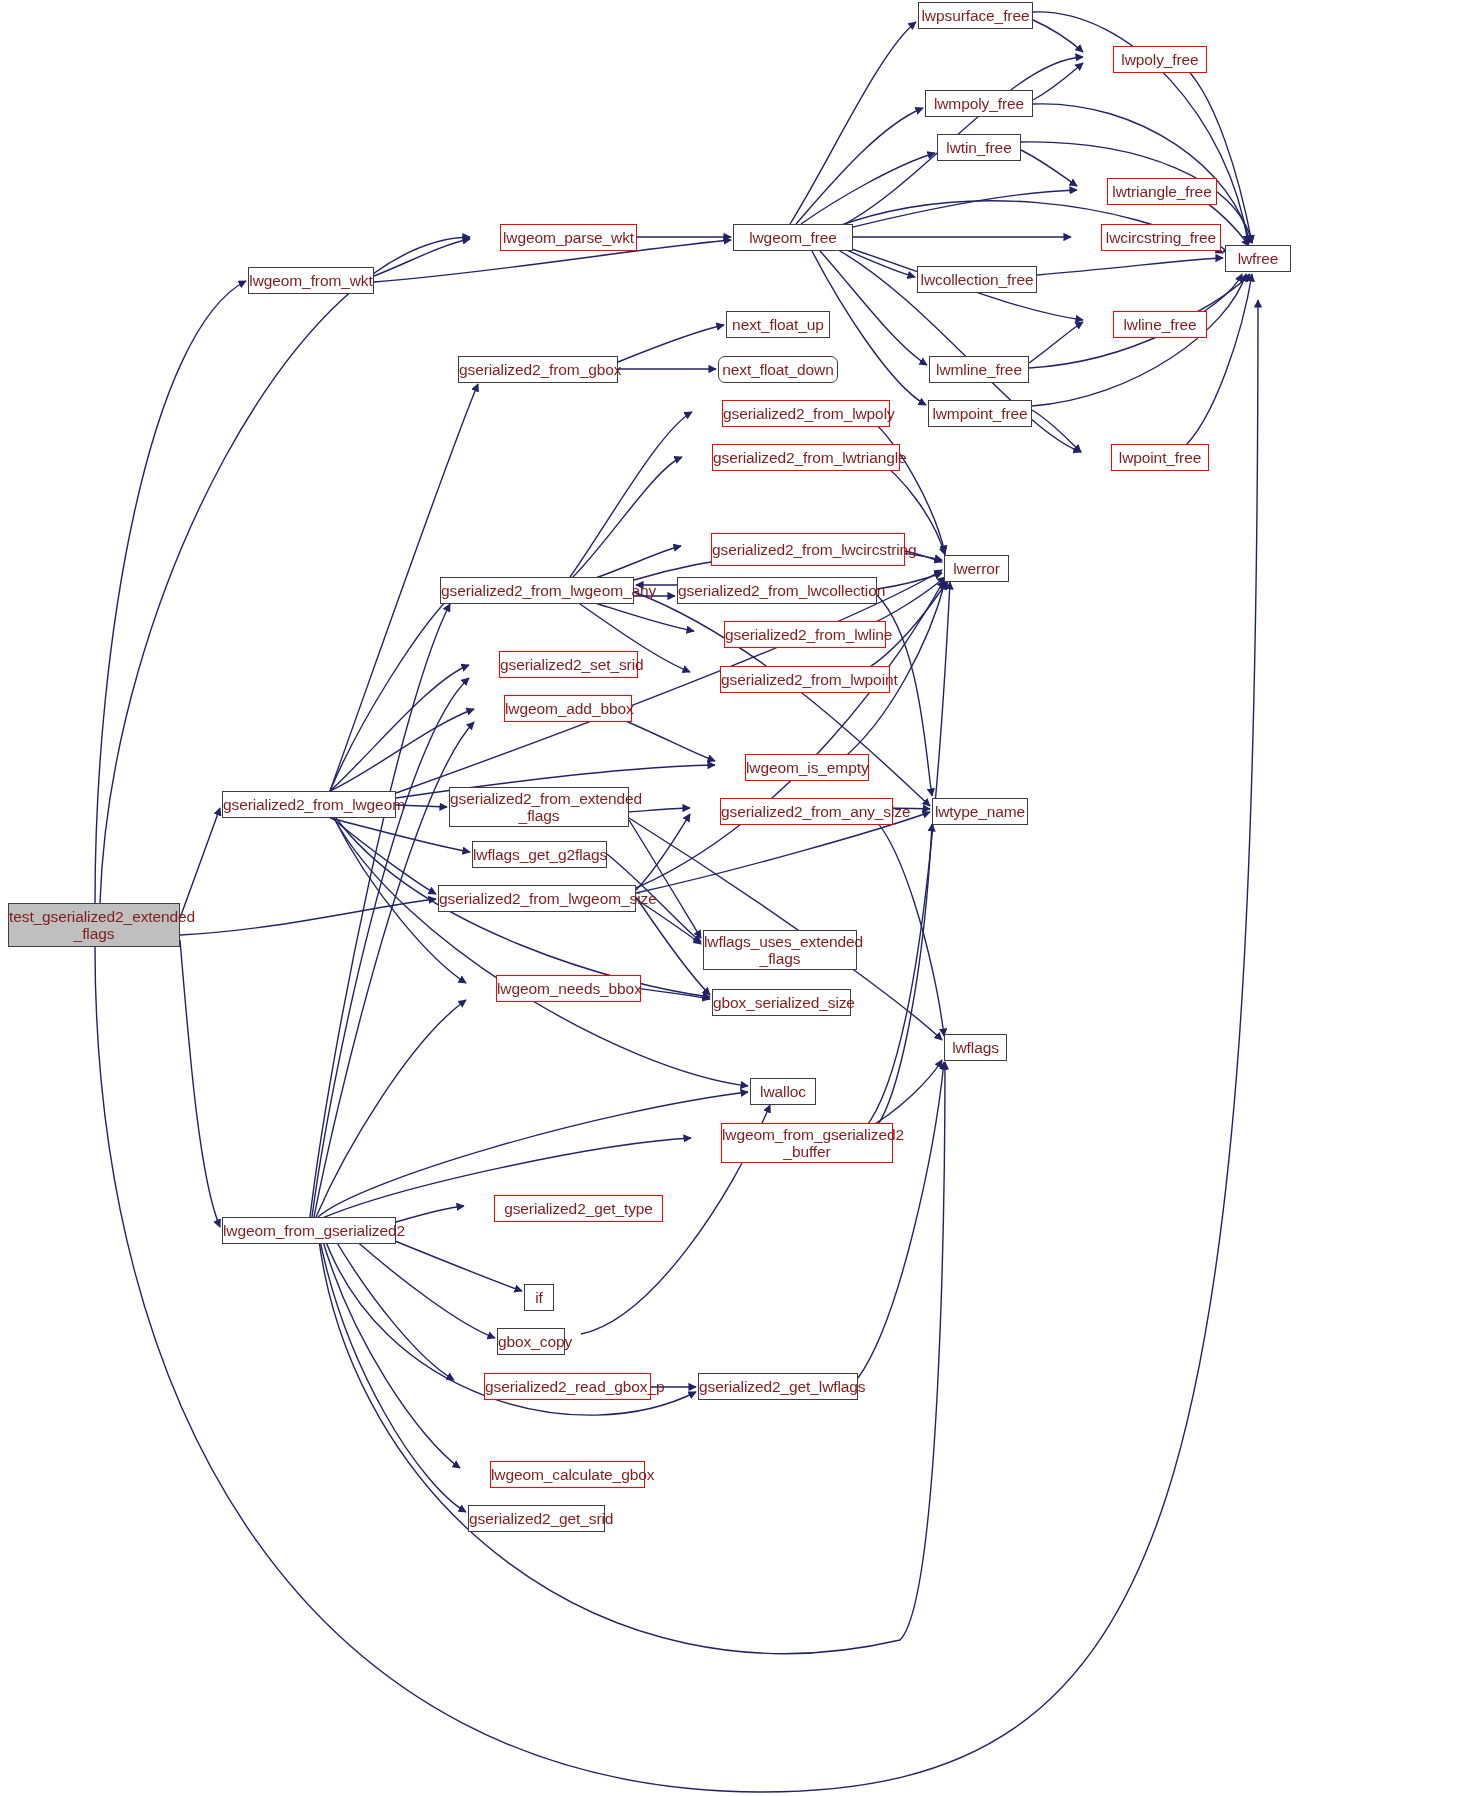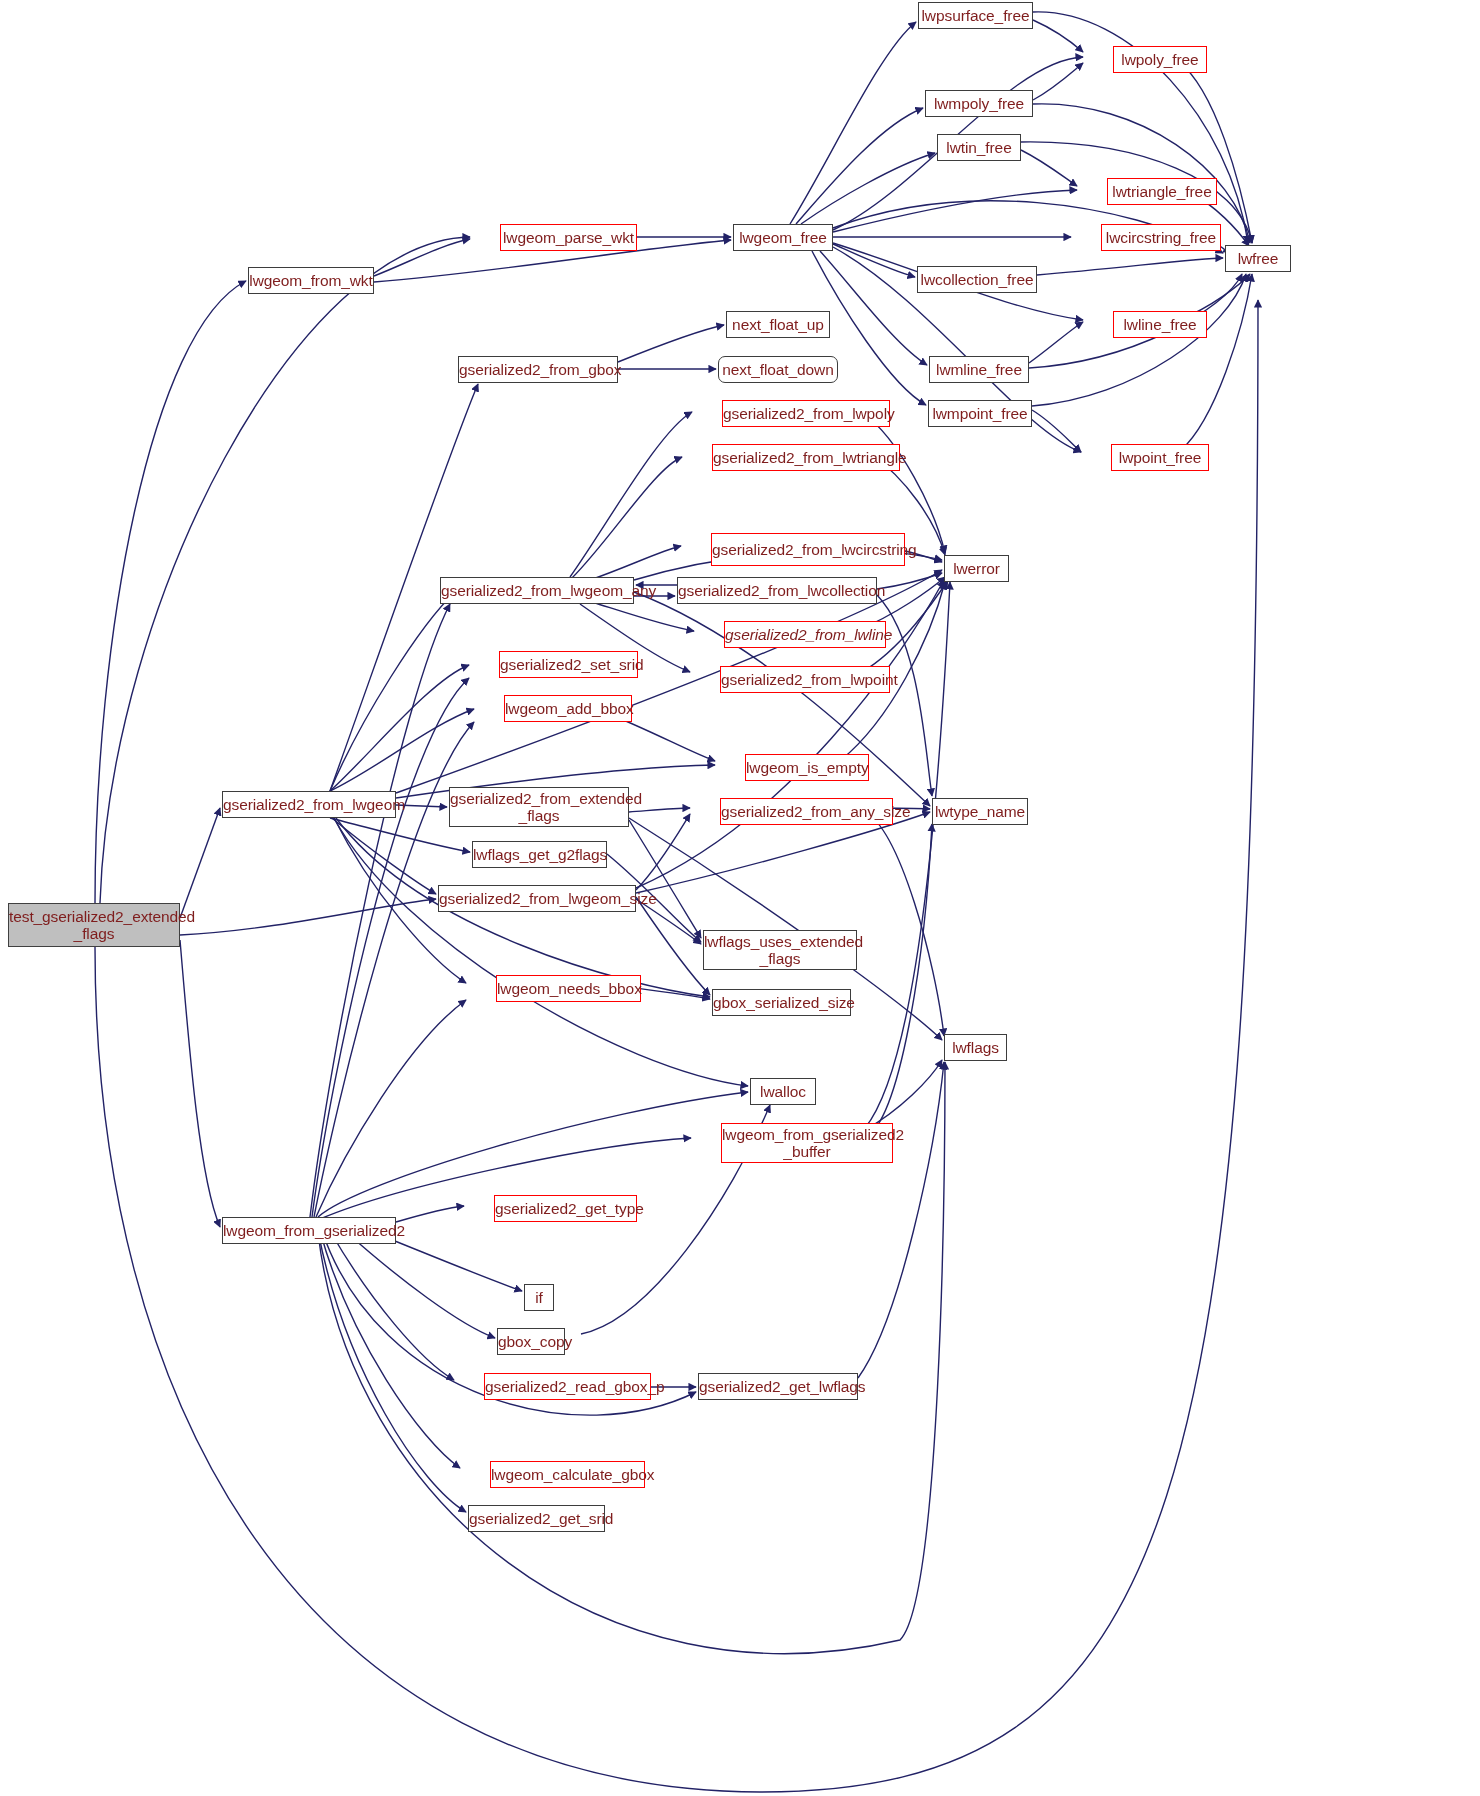--- a/index.html
+++ b/index.html
@@ -143,21 +143,21 @@
         <path d="M 865,1128 C 920,1060 940,780 950,582" marker-end="url(#arrow)"></path>
         <path d="M 865,1138 C 900,1120 925,960 932,824" marker-end="url(#arrow)"></path>
         <path d="M 581,1334 C 650,1320 730,1200 770,1105" marker-end="url(#arrow)"></path>
         <path d="M 841,760 C 890,720 930,640 945,582" marker-end="url(#arrow)"></path>
       </g>
   </svg>
 <div class="node root" style="left: 8px; top: 903px; width: 172px; height: 44px;"><span class="lbl">test_gserialized2_extended
 _flags</span></div>
     <div class="node" style="left: 248px; top: 267px; width: 126px; height: 27px;"><span class="lbl">lwgeom_from_wkt</span></div>
     <div class="node red" style="left: 472px; top: 224px; width: 137px; height: 27px;"><span class="lbl">lwgeom_parse_wkt</span></div>
-    <div class="node" style="left: 733px; top: 224px; width: 100px; height: 27px;"><span class="lbl">lwgeom_free</span></div>
+    <div class="node" style="left: 733px; top: 224px; width: 120px; height: 27px;"><span class="lbl">lwgeom_free</span></div>
     <div class="node" style="left: 918px; top: 2px; width: 115px; height: 27px;"><span class="lbl">lwpsurface_free</span></div>
     <div class="node red" style="left: 1085px; top: 46px; width: 94px; height: 27px;"><span class="lbl">lwpoly_free</span></div>
     <div class="node" style="left: 925px; top: 90px; width: 108px; height: 27px;"><span class="lbl">lwmpoly_free</span></div>
     <div class="node" style="left: 937px; top: 134px; width: 84px; height: 27px;"><span class="lbl">lwtin_free</span></div>
     <div class="node red" style="left: 1079px; top: 178px; width: 110px; height: 27px;"><span class="lbl">lwtriangle_free</span></div>
     <div class="node red" style="left: 1073px; top: 224px; width: 120px; height: 27px;"><span class="lbl">lwcircstring_free</span></div>
     <div class="node" style="left: 1225px; top: 245px; width: 66px; height: 27px;"><span class="lbl">lwfree</span></div>
     <div class="node" style="left: 917px; top: 266px; width: 120px; height: 27px;"><span class="lbl">lwcollection_free</span></div>
     <div class="node red" style="left: 1085px; top: 311px; width: 94px; height: 27px;"><span class="lbl">lwline_free</span></div>
     <div class="node" style="left: 726px; top: 311px; width: 104px; height: 27px;"><span class="lbl">next_float_up</span></div>
@@ -165,41 +165,41 @@
     <div class="node" style="left: 929px; top: 356px; width: 100px; height: 27px;"><span class="lbl">lwmline_free</span></div>
     <div class="node" style="left: 458px; top: 356px; width: 160px; height: 27px;"><span class="lbl">gserialized2_from_gbox</span></div>
     <div class="node red" style="left: 694px; top: 400px; width: 168px; height: 27px;"><span class="lbl">gserialized2_from_lwpoly</span></div>
     <div class="node" style="left: 928px; top: 400px; width: 104px; height: 27px;"><span class="lbl">lwmpoint_free</span></div>
     <div class="node red" style="left: 1083px; top: 444px; width: 98px; height: 27px;"><span class="lbl">lwpoint_free</span></div>
     <div class="node red" style="left: 684px; top: 444px; width: 188px; height: 27px;"><span class="lbl">gserialized2_from_lwtriangle</span></div>
     <div class="node red" style="left: 683px; top: 533px; width: 194px; height: 33px;"><span class="lbl">gserialized2_from_lwcircstring</span></div>
     <div class="node" style="left: 944px; top: 555px; width: 65px; height: 27px;"><span class="lbl">lwerror</span></div>
     <div class="node" style="left: 440px; top: 577px; width: 194px; height: 27px;"><span class="lbl">gserialized2_from_lwgeom_any</span></div>
     <div class="node" style="left: 677px; top: 577px; width: 200px; height: 27px;"><span class="lbl">gserialized2_from_lwcollection</span></div>
-    <div class="node red" style="left: 696px; top: 621px; width: 162px; height: 27px; font-style: italic;"><span class="lbl">gserialized2_from_lwline</span></div>
+    <div class="node red" style="left: 696px; top: 621px; width: 162px; height: 27px;"><span class="lbl">gserialized2_from_lwline</span></div>
     <div class="node red" style="left: 692px; top: 666px; width: 170px; height: 27px;"><span class="lbl">gserialized2_from_lwpoint</span></div>
     <div class="node red" style="left: 471px; top: 651px; width: 139px; height: 27px;"><span class="lbl">gserialized2_set_srid</span></div>
     <div class="node red" style="left: 476px; top: 695px; width: 128px; height: 27px;"><span class="lbl">lwgeom_add_bbox</span></div>
     <div class="node red" style="left: 717px; top: 754px; width: 124px; height: 27px;"><span class="lbl">lwgeom_is_empty</span></div>
     <div class="node" style="left: 222px; top: 791px; width: 174px; height: 27px;"><span class="lbl">gserialized2_from_lwgeom</span></div>
     <div class="node" style="left: 449px; top: 787px; width: 180px; height: 40px;"><span class="lbl">gserialized2_from_extended
 _flags</span></div>
     <div class="node red" style="left: 692px; top: 798px; width: 173px; height: 27px;"><span class="lbl">gserialized2_from_any_size</span></div>
     <div class="node" style="left: 932px; top: 798px; width: 96px; height: 27px;"><span class="lbl">lwtype_name</span></div>
     <div class="node" style="left: 472px; top: 841px; width: 135px; height: 27px;"><span class="lbl">lwflags_get_g2flags</span></div>
     <div class="node" style="left: 438px; top: 885px; width: 198px; height: 27px;"><span class="lbl">gserialized2_from_lwgeom_size</span></div>
     <div class="node" style="left: 703px; top: 930px; width: 154px; height: 40px;"><span class="lbl">lwflags_uses_extended
 _flags</span></div>
     <div class="node red" style="left: 468px; top: 975px; width: 145px; height: 27px;"><span class="lbl">lwgeom_needs_bbox</span></div>
     <div class="node" style="left: 712px; top: 989px; width: 139px; height: 27px;"><span class="lbl">gbox_serialized_size</span></div>
     <div class="node" style="left: 944px; top: 1034px; width: 63px; height: 27px;"><span class="lbl">lwflags</span></div>
     <div class="node" style="left: 750px; top: 1078px; width: 66px; height: 27px;"><span class="lbl">lwalloc</span></div>
     <div class="node red" style="left: 693px; top: 1123px; width: 172px; height: 40px;"><span class="lbl">lwgeom_from_gserialized2
 _buffer</span></div>
-    <div class="node red" style="left: 466px; top: 1195px; width: 143px; height: 27px; text-align: center;"><span class="lbl">gserialized2_get_type</span></div>
+    <div class="node red" style="left: 466px; top: 1195px; width: 169px; height: 27px; text-align: center;"><span class="lbl">gserialized2_get_type</span></div>
     <div class="node" style="left: 222px; top: 1217px; width: 174px; height: 27px;"><span class="lbl">lwgeom_from_gserialized2</span></div>
     <div class="node" style="left: 524px; top: 1284px; width: 30px; height: 27px;"><span class="lbl">if</span></div>
     <div class="node" style="left: 497px; top: 1328px; width: 68px; height: 27px;"><span class="lbl">gbox_copy</span></div>
     <div class="node red" style="left: 456px; top: 1373px; width: 167px; height: 27px;"><span class="lbl">gserialized2_read_gbox_p</span></div>
     <div class="node" style="left: 698px; top: 1373px; width: 160px; height: 27px;"><span class="lbl">gserialized2_get_lwflags</span></div>
     <div class="node red" style="left: 462px; top: 1461px; width: 155px; height: 27px;"><span class="lbl">lwgeom_calculate_gbox</span></div>
     <div class="node" style="left: 468px; top: 1505px; width: 137px; height: 27px;"><span class="lbl">gserialized2_get_srid</span></div>
   </div>
 
 </body></html>

